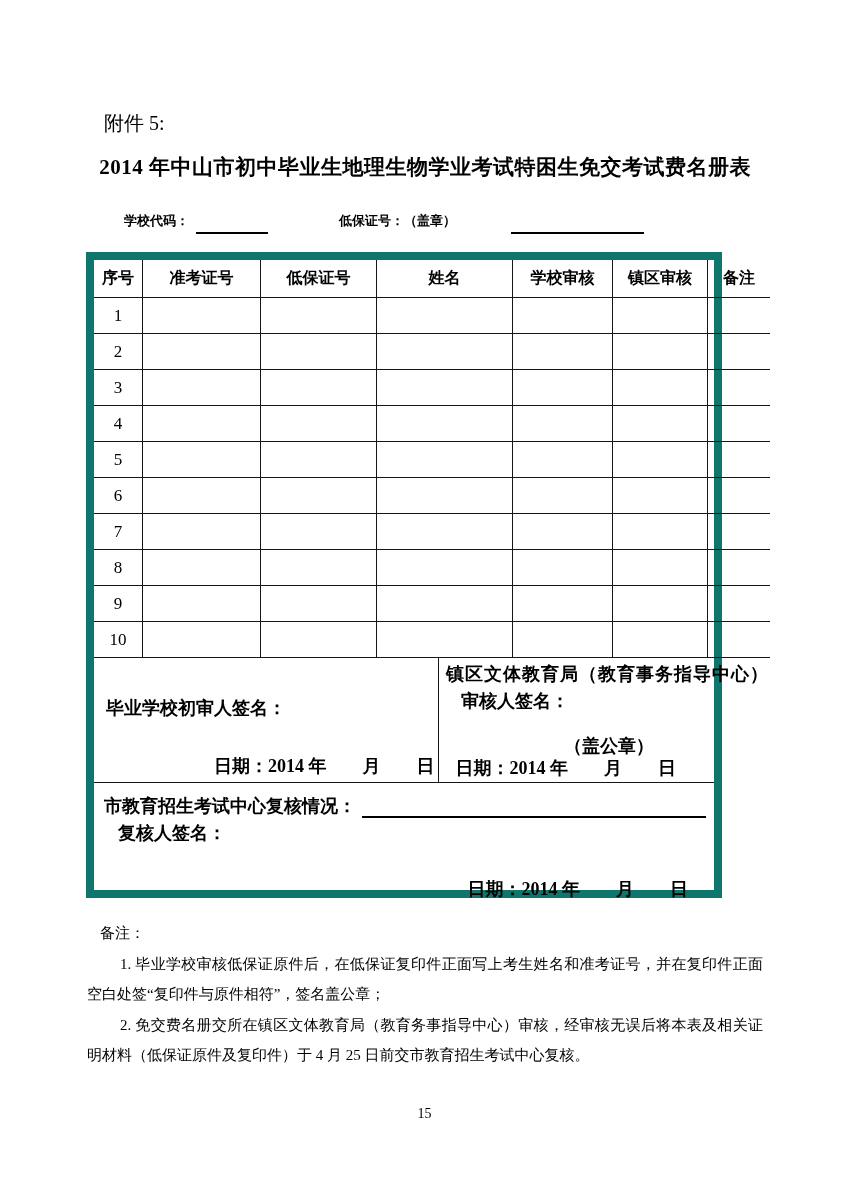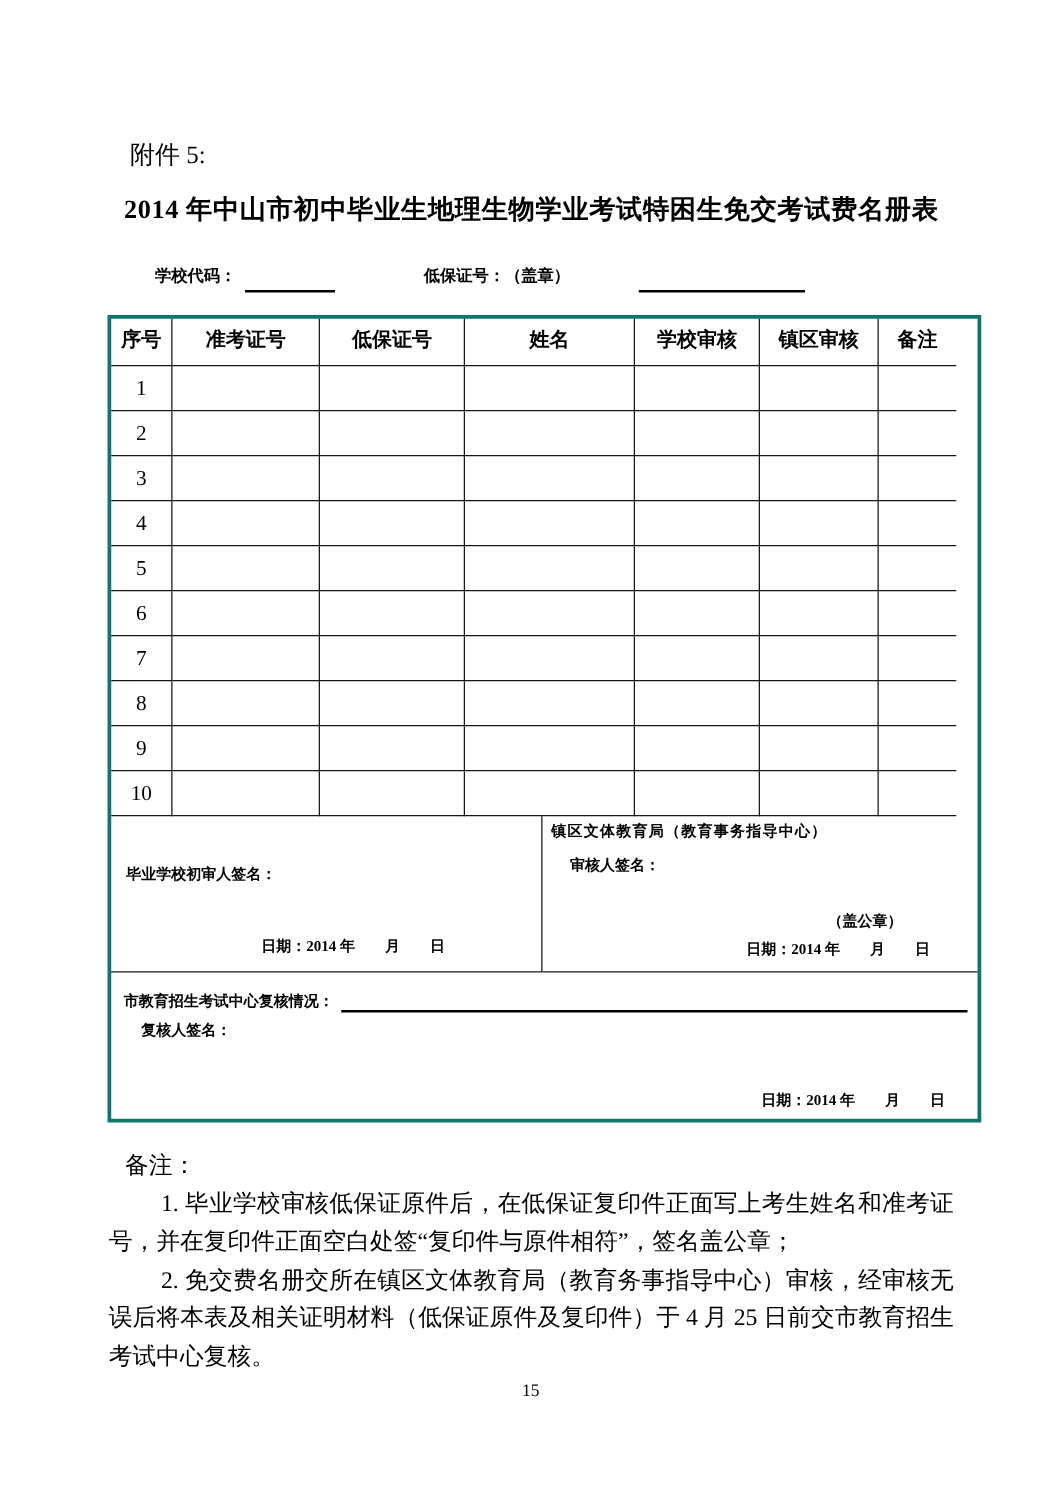--- a/index.html
+++ b/index.html
@@ -13,50 +13,50 @@
 
   
   .attachment { left:104px; top:110px; font-size:20px; }
   .doc-title { left:60px; width:730px; top:153px; font-size:21px; font-weight:bold; text-align:center; letter-spacing:0.5px; }
 
   .school-label { font-size:13px; font-weight:bold; }
   .blank-line { border-bottom:2px solid #000; }
 
   
   .form-table {
-    left:86px; top:252px; width:699px; height:646px;
-    border:3px solid #0f766e; box-sizing:border-box;
+    left:86px; top:252px; width:636px; height:646px;
+    border:8px solid #0f766e; box-sizing:border-box;
   }
   .grid {
     display:grid;
     grid-template-columns:49px 118px 116px 136px 100px 95px 62px;
     grid-template-rows:38px repeat(10, 36px);
   }
   .cell {
     box-sizing:border-box;
     border-right:1.5px solid #161616;
     border-bottom:1.5px solid #161616;
     overflow:hidden;
   }
   .cell.last { border-right:none; }
   .cell.head { font-size:16px; font-weight:bold; text-align:center; line-height:36px; }
   .cell.num  { font-size:17px; text-align:center; line-height:35px; }
 
   .sig-row { display:flex; height:125px; border-bottom:1.5px solid #161616; box-sizing:border-box; }
   .sig-left { position:relative; width:345px; border-right:1.5px solid #161616; box-sizing:border-box;padding-left:20px; }
   .sig-right { position:relative; flex:1; }
-  .sig-text { font-size:12px; font-weight:bold; white-space:pre; }
+  .sig-text { font-size:18px; font-weight:bold; white-space:pre; }
   .org-line { letter-spacing:1px; }
 
   .bottom-cell { position:relative; height:119px;padding-left:40px; }
   .review-line { left:10px; top:11px; right:8px; display:flex; align-items:flex-end; }
   .review-line .fill { flex:1; border-bottom:2px solid #000; height:19px; margin-left:6px; }
 
   
-  .notes { left:87px; top:918px; width:676px; font-size:19px; line-height:30.5px; }
+  .notes { left:87px; top:918px; width:676px; font-size:15px; line-height:30.5px; }
   .notes-title { padding-left:13px; font-weight:normal; }
   .note-item { margin:0; text-indent:2.2em; text-align:justify; }
 
   .page-number { left:0; width:849px; top:1106px; text-align:center; font-size:14px; }
 </style>
 </head>
 <body>
 
 <div class="page">
 

